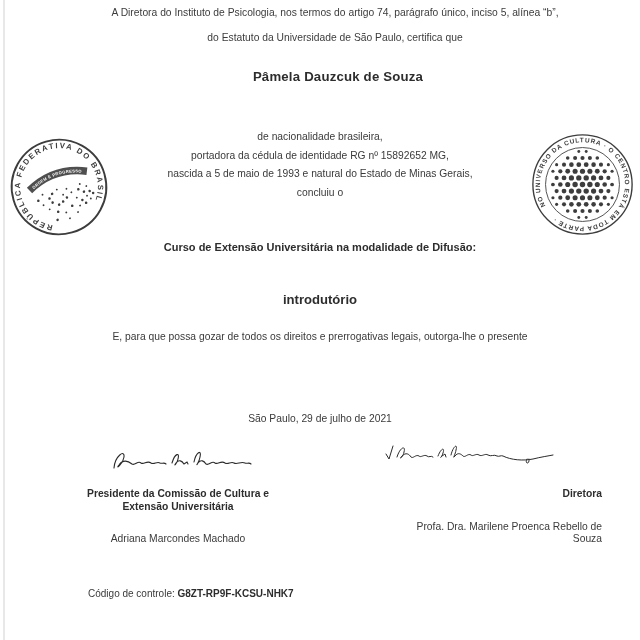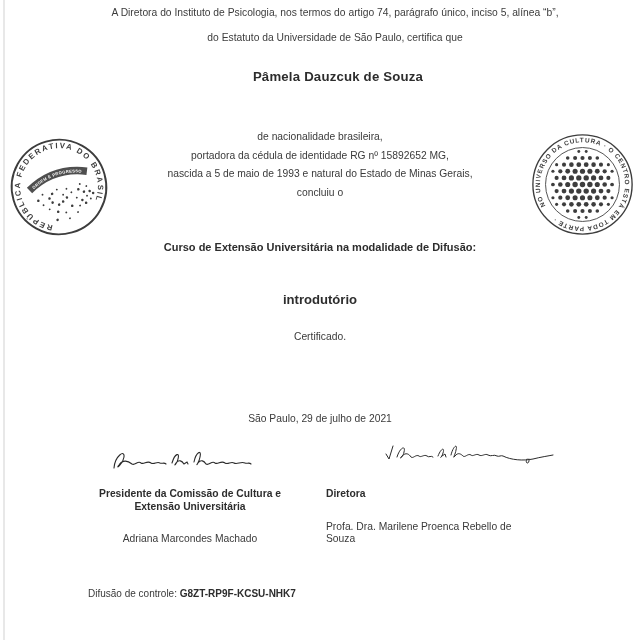--- a/index.html
+++ b/index.html
@@ -11,22 +11,22 @@
   .abs{position:absolute;}
   .centered{left:0;right:0;text-align:center;}
   .page-edge{left:3px;top:0;width:2px;height:640px;background:#e8e8e8;}
   .intro{top:0;font-size:10.3px;line-height:25px;color:#3c3c3c;padding-left:30px;}
   .recipient{top:69px;font-size:13.2px;font-weight:bold;color:#2d2d2d;letter-spacing:.2px;margin-left:36px;}
   .details{top:128px;font-size:10.3px;line-height:18.5px;}
   .course{top:237px;font-size:11px;font-weight:bold;line-height:20px;color:#2d2d2d;}
   .course3{top:292px;font-size:13.1px;font-weight:bold;color:#2d2d2d;}
   .closing{top:327px;font-size:10.3px;line-height:19.5px;}
   .dateline{top:385px;font-size:10.3px;margin-top:28px;}
-  .sigcol-left{left:60px;width:260px;top:488px;text-align:center;}
-  .sigcol-right{left:326px;width:262px;top:488px;text-align:left;}
+  .sigcol-left{left:48px;width:260px;top:488px;text-align:center;}
+  .sigcol-right{left:340px;width:262px;top:488px;text-align:right;}
   .sig-title{font-size:10.3px;font-weight:bold;line-height:12.5px;color:#2d2d2d;}
   .sig-name{font-size:10.3px;line-height:12.5px;margin-top:20px;}
   .control{left:88px;top:588px;font-size:10px;}
   .control b{color:#2d2d2d;}
   .seal-left{left:7px;top:135px;width:104px;height:104px;transform:rotate(-16deg);}
   .seal-right{left:529px;top:131px;width:107px;height:107px;}
   .sig-svg-left{left:108px;top:444px;width:150px;height:30px;}
   .sig-svg-right{left:383px;top:438px;width:175px;height:34px;}
   .seal-ring-text{font-size:8.2px;font-weight:bold;letter-spacing:1.8px;fill:#3d3d3d;}
   .seal-banner-text{font-size:4.3px;font-weight:bold;letter-spacing:.4px;fill:#ffffff;}
@@ -187,21 +187,21 @@
     <div>nascida a 5 de maio de 1993 e natural do Estado de Minas Gerais,</div>
     <div>concluiu o</div>
   </div>
 
   <div class="abs centered course">
     <div>Curso de Extensão Universitária na modalidade de Difusão:</div>
   </div>
   <div class="abs centered course3">introdutório</div>
 
   <div class="abs centered closing">
-    <div>Certificado.</div>
+    <div>E, para que possa gozar de todos os direitos e prerrogativas legais, outorga-lhe o presente</div>
   </div>
 
   <div class="abs centered dateline">São Paulo, 29 de julho de 2021</div>
 
   <svg class="abs sig-svg-left" viewBox="0 0 150 30">
     <path fill="none" stroke="#2b2b2b" stroke-width="1.1" stroke-linecap="round" d="M6,24 C7,12 17,5 16,13 C15,20 7,26 11,21 C15,15 20,17 24,20 C27,22 30,16 33,19 C36,21 39,16 43,19 C46,21 49,17 52,19 C54,20 56,18 58,20
          M64,19 C67,9 72,8 70,15 C69,20 65,23 68,19 C71,15 74,17 76,20 L79,18 L80,20
          M86,18 C88,8 94,5 92,13 C91,19 87,23 90,19 C93,15 96,17 98,20 C101,22 104,16 107,19 C110,21 113,16 117,19 C120,21 123,17 126,19 C129,21 133,17 137,19 C139,20 141,18 143,20"></path>
   </svg>
 
@@ -219,17 +219,17 @@
     <div class="sig-name">Adriana Marcondes Machado</div>
   </div>
 
   <div class="abs sigcol-right">
     <div class="sig-title">Diretora</div>
     <div class="sig-name">Profa. Dra. Marilene Proenca Rebello de</div>
     <div style="font-size:10.3px;line-height:12.5px;">Souza</div>
   </div>
 
   <div class="abs control">
-    <span>Difusão de controle:</span>
+    <span>Código de controle:</span>
     <b>G8ZT-RP9F-KCSU-NHK7</b>
   </div>
 
 </div>
 
 </body></html>

